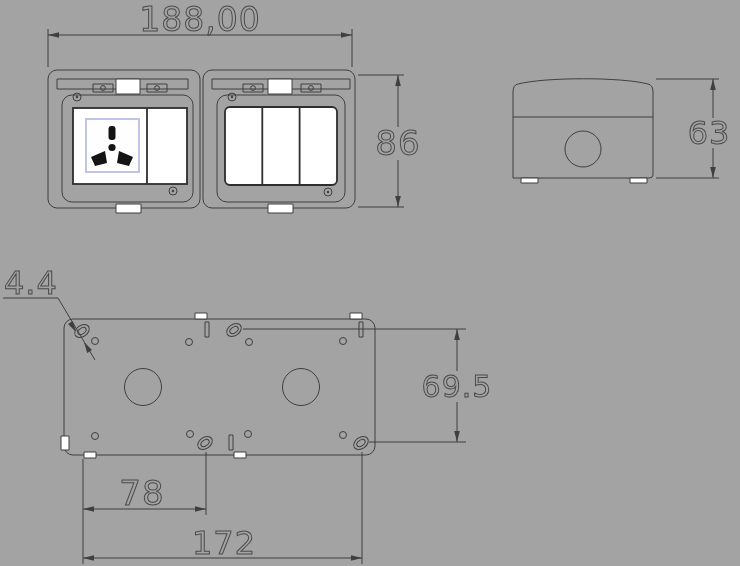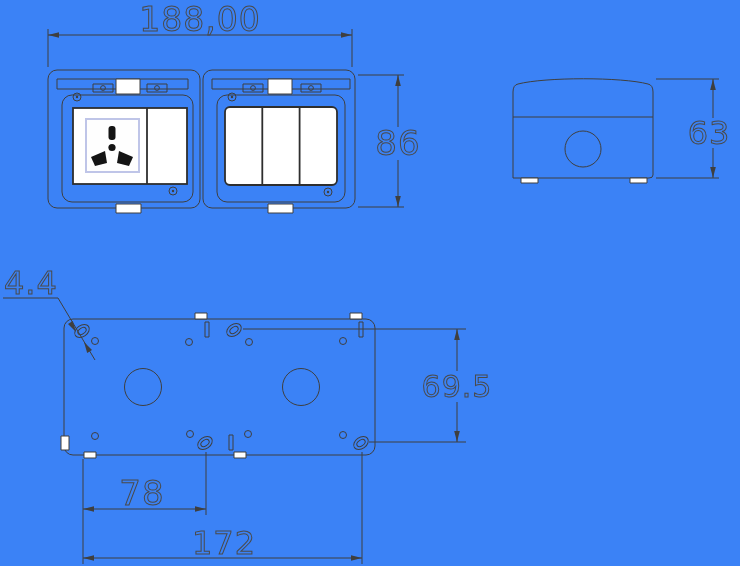--- a/index.html
+++ b/index.html
@@ -4,21 +4,21 @@
 <style>
   html, body {
     margin: 0;
     padding: 0;
     background: #ffffff;
   }
   #stage {
     position: relative;
     width: 740px;
     height: 566px;
-    background: #3b82f6;
+    background: #a3a3a3;
     overflow: hidden;
   }
   svg { display: block; }
   .ln {
     stroke: #3f3f3f;
     stroke-width: 1;
     fill: none;
     stroke-linejoin: round;
   }
   .thick {

